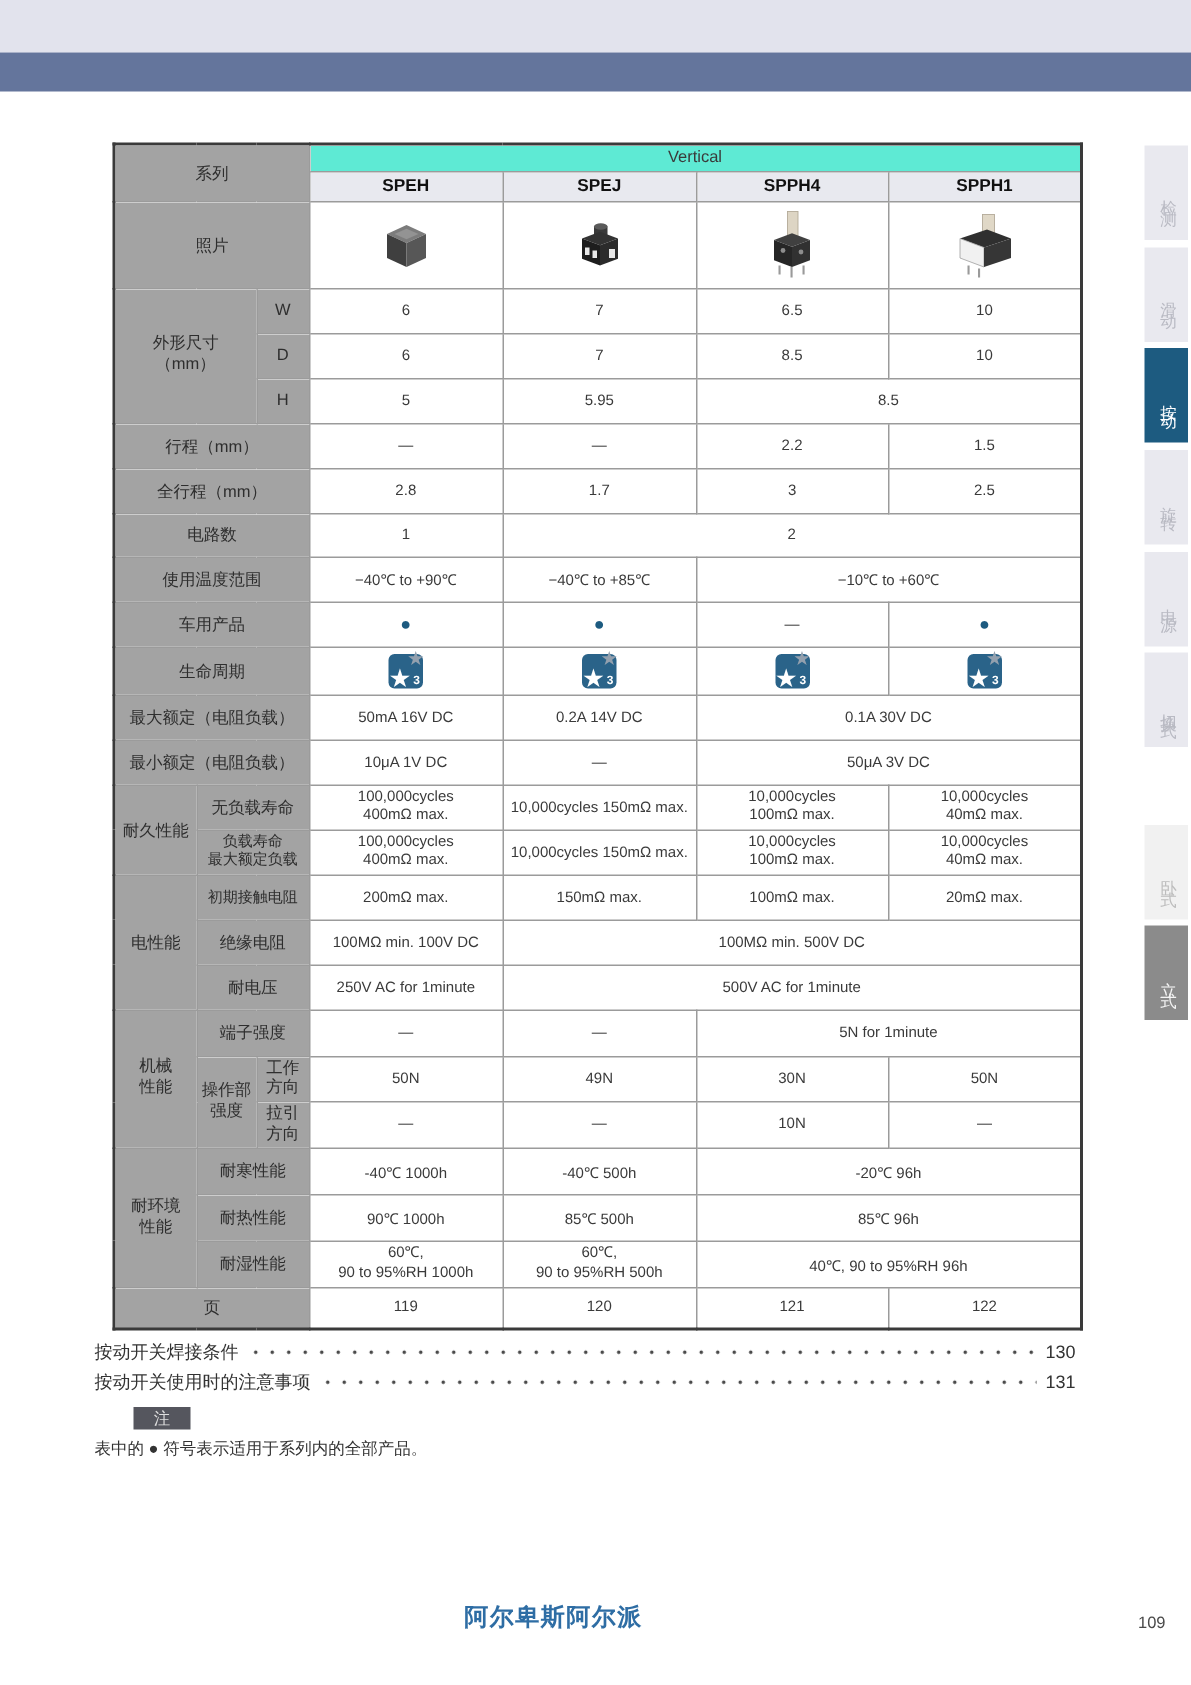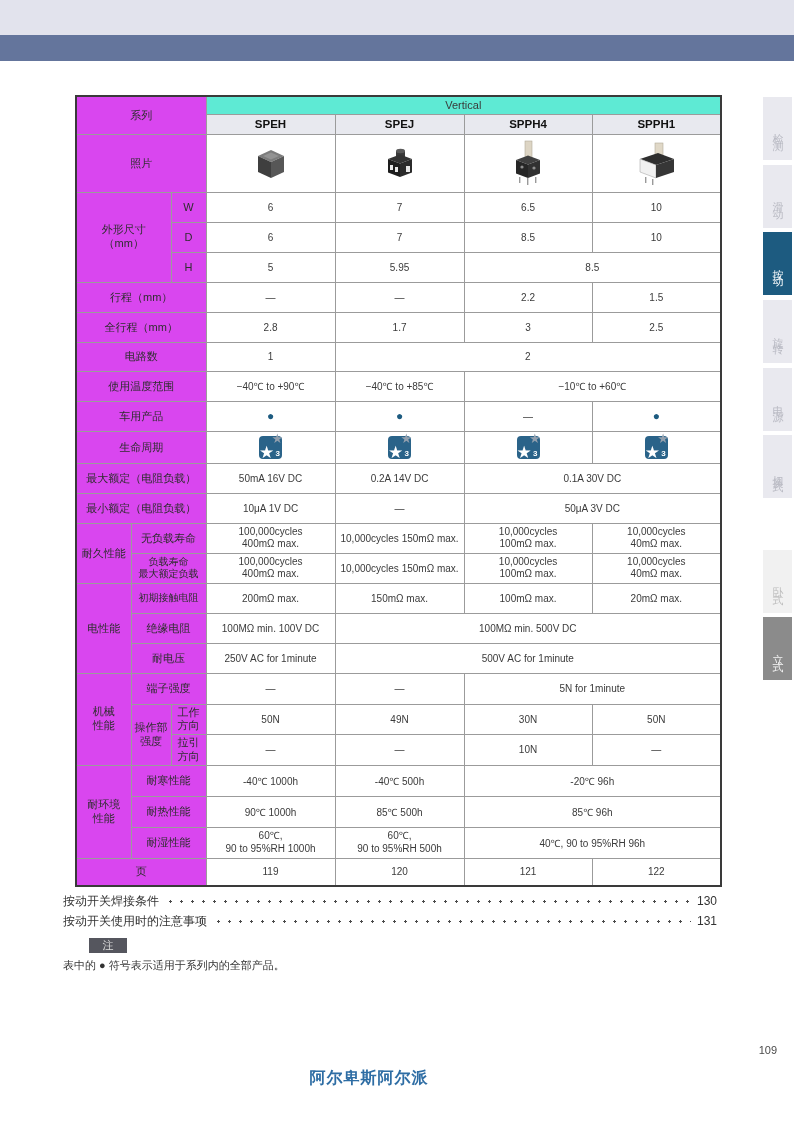--- a/index.html
+++ b/index.html
@@ -14,21 +14,21 @@
               writing-mode:vertical-rl; text-orientation:upright; letter-spacing:7px; padding-top:7px; }
   .side-tab.active { background:#1d5b80; color:#ffffff; }
   .side-tab.dark { background:#8b8b8b; color:#f4f4f4; }
   .side-tab.light { background:#f1f1f1; color:#bdbdbd; }
 
   
   table.spec { position:absolute; left:75px; top:95px; width:645px; border-collapse:collapse; table-layout:fixed;
                font-size:10px; color:#3a3a3a; }
   table.spec td { border:1px solid #9b9b9b; text-align:center; vertical-align:middle; padding:1px 2px; overflow:hidden; }
   table.spec { border:2px solid #3a3a3a; }
-  table.spec td.lbl { background:#d946ef; font-size:11px; color:#2e2e2e; }
+  table.spec td.lbl { background:#a3a3a3; font-size:11px; color:#2e2e2e; }
   table.spec td.hdr { background:#5eead4; font-size:11px; color:#3a3a3a; }
   table.spec td.colhead { background:#e8e9ef; font-weight:bold; font-size:11.5px; color:#111111; }
   .pre { white-space:pre-line; line-height:1.25; }
   td.dot { color:#1d5b80; font-size:12px; }
 
   
   .lifebadge { width:23px; height:23px; background:#2a6389; border-radius:4px; position:relative; margin:2px auto; }
   .lifebadge .star-back { position:absolute; top:-4px; right:-1px; color:#93a0ae; font-size:13px; line-height:1; }
   .lifebadge .star-front { position:absolute; bottom:-2px; left:0px; color:#ffffff; font-size:17px; line-height:1; }
   .lifebadge .num { position:absolute; bottom:1px; right:2px; color:#ffffff; font-size:8px; font-weight:bold; }
@@ -43,21 +43,21 @@
                       background-size:11px 11px; background-repeat:repeat-x; background-position:0 center; }
   .ref-line .pagenum { font-size:12px; color:#333333; }
 
   
   .note-badge { position:absolute; left:89px; top:938px; width:38px; height:15px; background:#55565e; color:#dddddd;
                 font-size:11px; display:flex; align-items:center; justify-content:center; }
   .note-text { position:absolute; left:63px; top:958px; font-size:11px; color:#333333; }
 
   
   .brand { position:absolute; left:0; top:1068px; width:738px; text-align:center; font-size:16px; font-weight:bold; color:#2e6da4; letter-spacing:1px; }
-  .pageno { position:absolute; right:17px; top:1044px; font-size:11px; color:#4a4a4a; }
+  .pageno { position:absolute; right:17px; top:1076px; font-size:11px; color:#4a4a4a; }
 </style>
 </head>
 <body>
 
 <div class="band1"></div>
 <div class="band2"></div>
 
 <div class="side-tab" style="top:97px;">检测</div>
 <div class="side-tab" style="top:165px;">滑动</div>
 <div class="side-tab active" style="top:232px;">按动</div>

